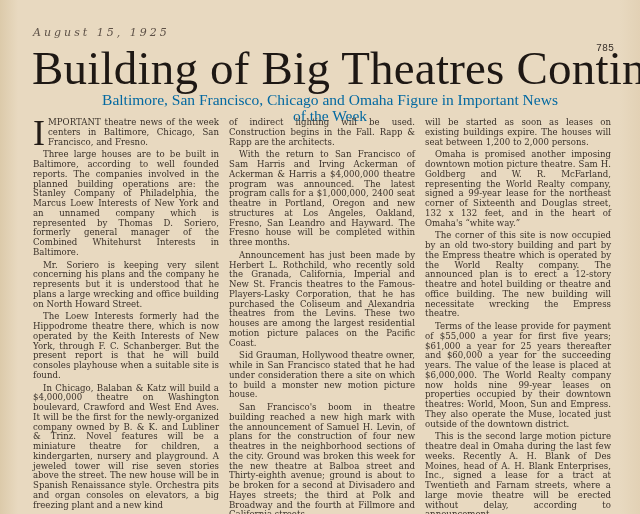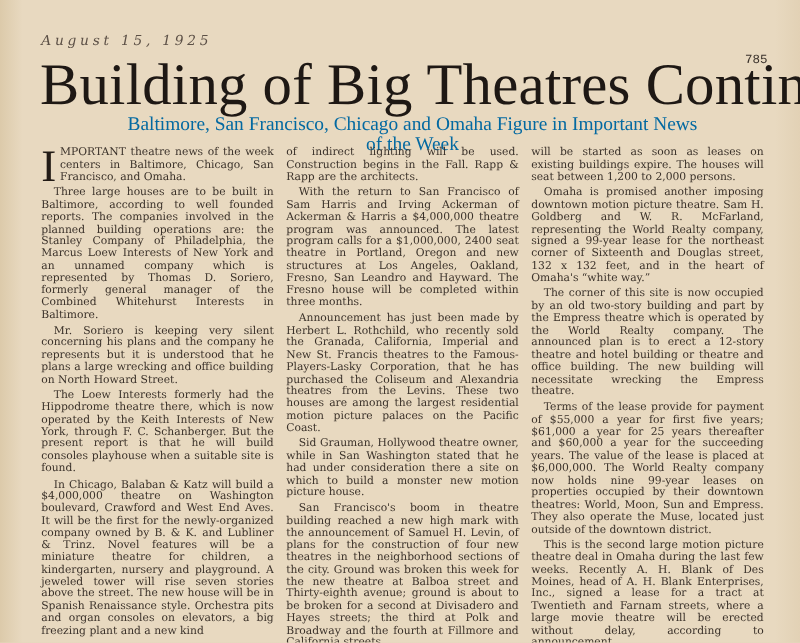--- a/index.html
+++ b/index.html
@@ -28,32 +28,32 @@
 </head>
 <body>
 
 <div class="page">
   <div class="date">August 15, 1925</div>
   <div class="pgnum">785</div>
   <div class="title">Building of Big Theatres Continues</div>
   <div class="subtitle">Baltimore, San Francisco, Chicago and Omaha Figure in Important News of the Week</div>
 
   <div class="col c1">
-    <p class="first"><span class="dropcap">I</span><span>MPORTANT theatre news of the week centers in Baltimore, Chicago, San Francisco, and Omaha.</span></p>
+    <p class="first"><span class="dropcap">I</span><span>MPORTANT theatre news of the week centers in Baltimore, Chicago, San Francisco, and Fresno.</span></p>
     <p>Three large houses are to be built in Baltimore, according to well founded reports. The companies involved in the planned building operations are: the Stanley Company of Philadelphia, the Marcus Loew Interests of New York and an unnamed company which is represented by Thomas D. Soriero, formerly general manager of the Combined Whitehurst Interests in Baltimore.</p>
     <p>Mr. Soriero is keeping very silent concerning his plans and the company he represents but it is understood that he plans a large wrecking and office building on North Howard Street.</p>
     <p>The Loew Interests formerly had the Hippodrome theatre there, which is now operated by the Keith Interests of New York, through F. C. Schanberger. But the present report is that he will build consoles playhouse when a suitable site is found.</p>
     <p>In Chicago, Balaban &amp; Katz will build a $4,000,000 theatre on Washington boulevard, Crawford and West End Aves. It will be the first for the newly-organized company owned by B. &amp; K. and Lubliner &amp; Trinz. Novel features will be a miniature theatre for children, a kindergarten, nursery and playground. A jeweled tower will rise seven stories above the street. The new house will be in Spanish Renaissance style. Orchestra pits and organ consoles on elevators, a big freezing plant and a new kind</p>
   </div>
 
   <div class="col c2">
     <p class="cont">of indirect lighting will be used. Construction begins in the Fall. Rapp &amp; Rapp are the architects.</p>
     <p>With the return to San Francisco of Sam Harris and Irving Ackerman of Ackerman &amp; Harris a $4,000,000 theatre program was announced. The latest program calls for a $1,000,000, 2400 seat theatre in Portland, Oregon and new structures at Los Angeles, Oakland, Fresno, San Leandro and Hayward. The Fresno house will be completed within three months.</p>
     <p>Announcement has just been made by Herbert L. Rothchild, who recently sold the Granada, California, Imperial and New St. Francis theatres to the Famous-Players-Lasky Corporation, that he has purchased the Coliseum and Alexandria theatres from the Levins. These two houses are among the largest residential motion picture palaces on the Pacific Coast.</p>
-    <p>Sid Grauman, Hollywood theatre owner, while in San Washington stated that he had under consideration there a site on which to build a monster new motion picture house.</p>
+    <p>Sid Grauman, Hollywood theatre owner, while in San Francisco stated that he had under consideration there a site on which to build a monster new motion picture house.</p>
     <p>San Francisco's boom in theatre building reached a new high mark with the announcement of Samuel H. Levin, of plans for the construction of four new theatres in the neighborhood sections of the city. Ground was broken this week for the new theatre at Balboa street and Thirty-eighth avenue; ground is about to be broken for a second at Divisadero and Hayes streets; the third at Polk and Broadway and the fourth at Fillmore and California streets,</p>
   </div>
 
   <div class="col c3">
     <p class="cont">will be started as soon as leases on existing buildings expire. The houses will seat between 1,200 to 2,000 persons.</p>
     <p>Omaha is promised another imposing downtown motion picture theatre. Sam H. Goldberg and W. R. McFarland, representing the World Realty company, signed a 99-year lease for the northeast corner of Sixteenth and Douglas street, 132 x 132 feet, and in the heart of Omaha's “white way.”</p>
     <p>The corner of this site is now occupied by an old two-story building and part by the Empress theatre which is operated by the World Realty company. The announced plan is to erect a 12-story theatre and hotel building or theatre and office building. The new building will necessitate wrecking the Empress theatre.</p>
     <p>Terms of the lease provide for payment of $55,000 a year for first five years; $61,000 a year for 25 years thereafter and $60,000 a year for the succeeding years. The value of the lease is placed at $6,000,000. The World Realty company now holds nine 99-year leases on properties occupied by their downtown theatres: World, Moon, Sun and Empress. They also operate the Muse, located just outside of the downtown district.</p>
     <p>This is the second large motion picture theatre deal in Omaha during the last few weeks. Recently A. H. Blank of Des Moines, head of A. H. Blank Enterprises, Inc., signed a lease for a tract at Twentieth and Farnam streets, where a large movie theatre will be erected without delay, according to announcement.</p>
   </div>

